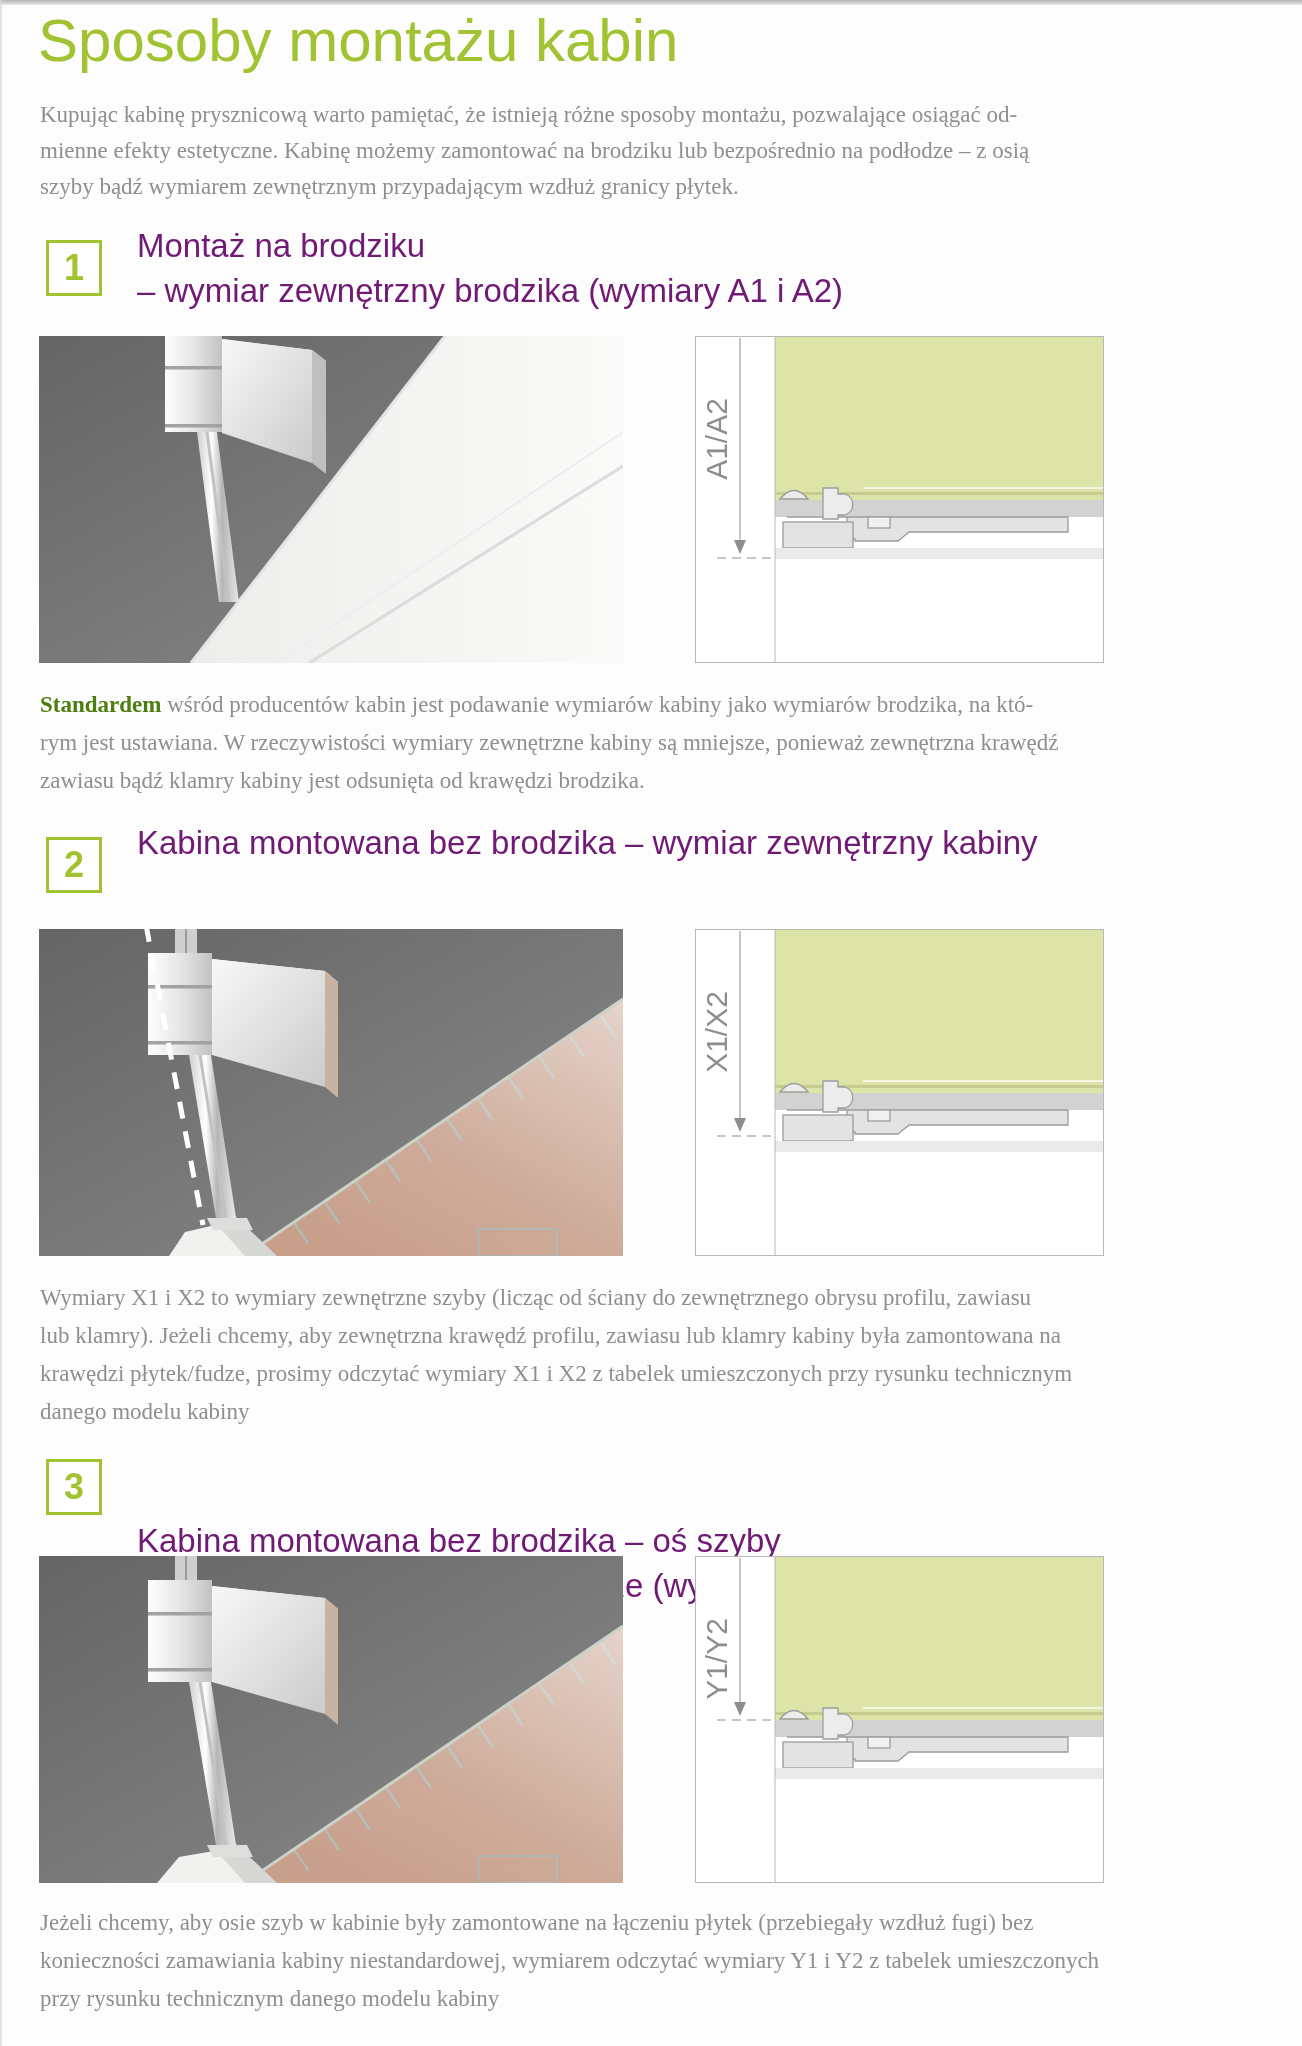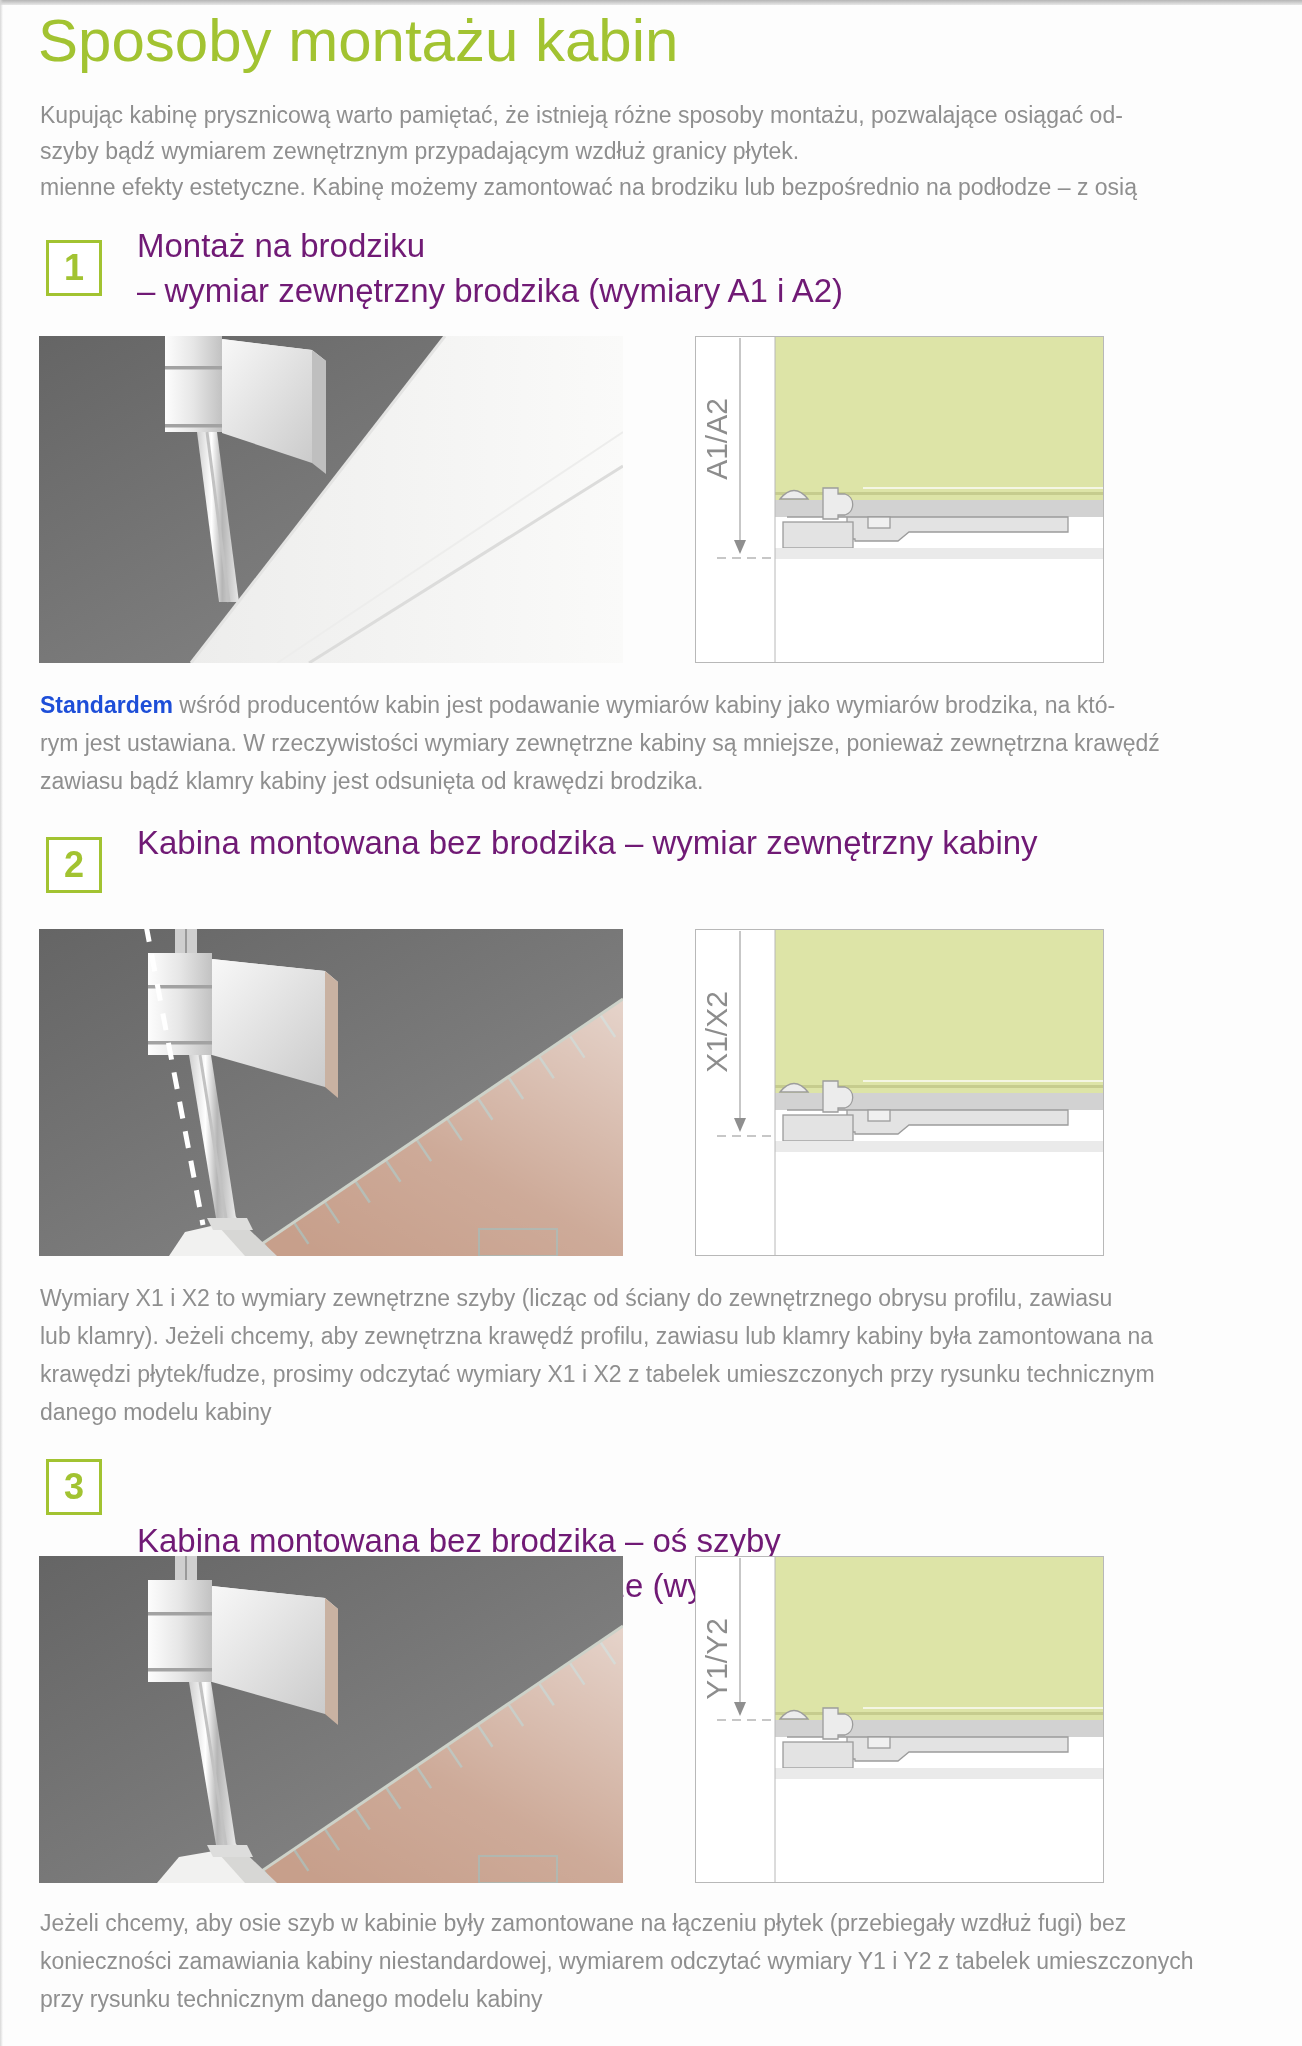--- a/index.html
+++ b/index.html
@@ -12,23 +12,23 @@
     background:linear-gradient(#b5b5b5,#e8e8e8); }
   .edge-left { position:absolute; left:0; top:0; width:3px; height:2046px;
     background:linear-gradient(90deg,#d8d8d8,rgba(255,255,255,0)); }
 
   .page-title {
     position:absolute; left:38px; top:6px; margin:0;
     font-size:60px; font-weight:normal; letter-spacing:0px;
     color:#a2c331;
   }
 
-  .para { position:absolute; color:#8f8f8f; font-size:23px; }
+  .para { position:absolute; color:#8f8f8f; font-size:23px;font-family:Liberation Serif, serif; }
   .para .ln { display:block; white-space:nowrap; }
-  .para .lead { color:#1d4ed8; font-weight:bold; }
+  .para .lead { color:#4d7c0f; font-weight:bold; }
 
   .para-intro    { left:40px; top:97px;   line-height:36px; }
   .para-standard { left:40px; top:686px;  line-height:38px; }
   .para-x        { left:40px; top:1279px; line-height:38px; }
   .para-y        { left:40px; top:1904px; line-height:38px; }
 
   .section-header { position:absolute; left:0; top:0; width:1302px; height:0; }
   .num-box {
     position:absolute; left:46px; width:50px; height:50px;
     border:3px solid #a2c331; color:#a2c331; background:#ffffff;
@@ -96,22 +96,22 @@
       <clipPath id="clipTiles">
           <polygon points="584,70 584,327 205,327"></polygon>
         </clipPath>
     </defs>
   </svg>
 
   <h1 class="page-title">Sposoby montażu kabin</h1>
 
   <div class="para para-intro">
     <span class="ln">Kupując kabinę prysznicową warto pamiętać, że istnieją różne sposoby montażu, pozwalające osiągać od-</span>
+    <span class="ln">mienne efekty estetyczne. Kabinę możemy zamontować na brodziku lub bezpośrednio na podłodze – z osią</span>
     <span class="ln">szyby bądź wymiarem zewnętrznym przypadającym wzdłuż granicy płytek.</span>
-    <span class="ln">mienne efekty estetyczne. Kabinę możemy zamontować na brodziku lub bezpośrednio na podłodze – z osią</span>
   </div>
 
   <div class="section-header">
     <div class="num-box num-box-1">1</div>
     <div class="sec-title sec-title-1">
       <span class="ln">Montaż na brodziku</span>
       <span class="ln">– wymiar zewnętrzny brodzika (wymiary A1 i A2)</span>
     </div>
   </div>
 

